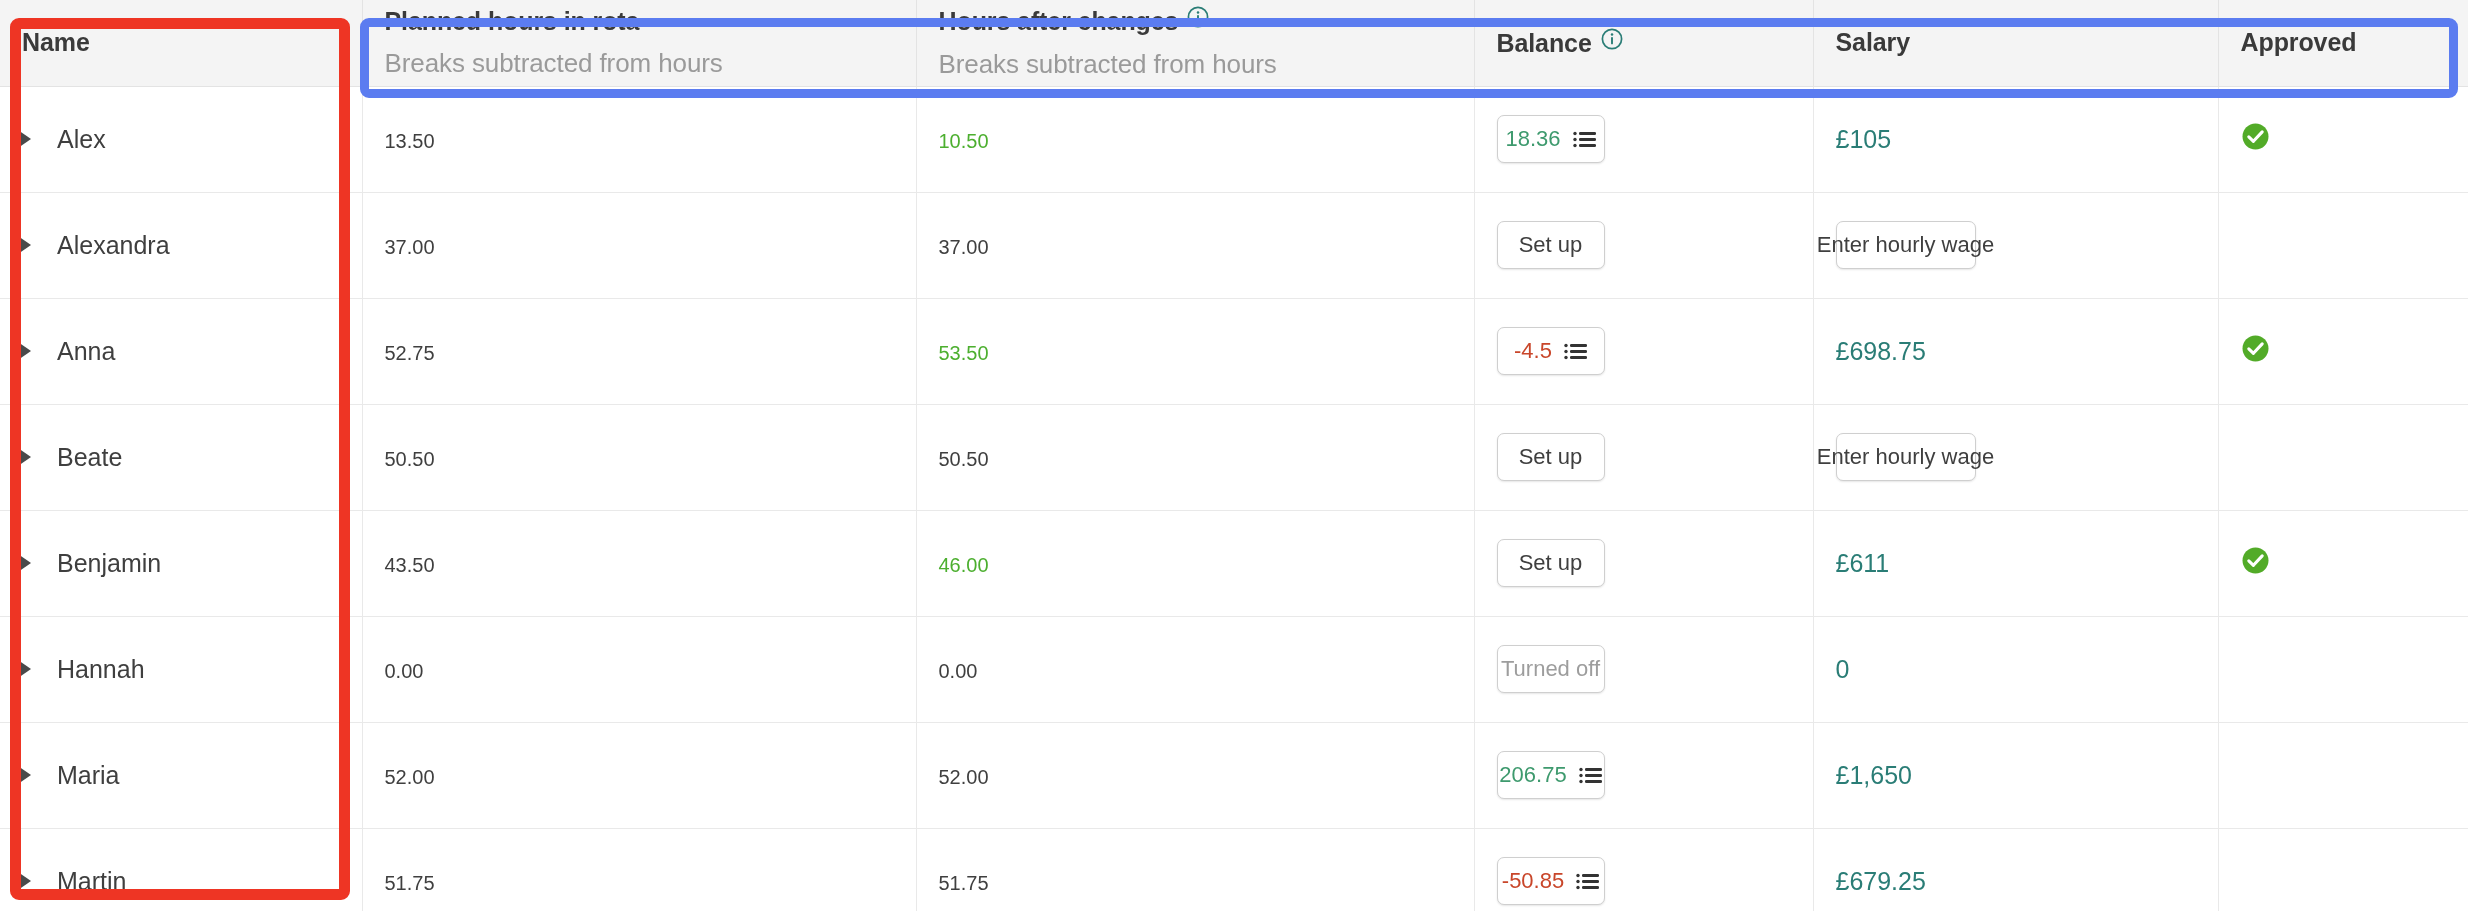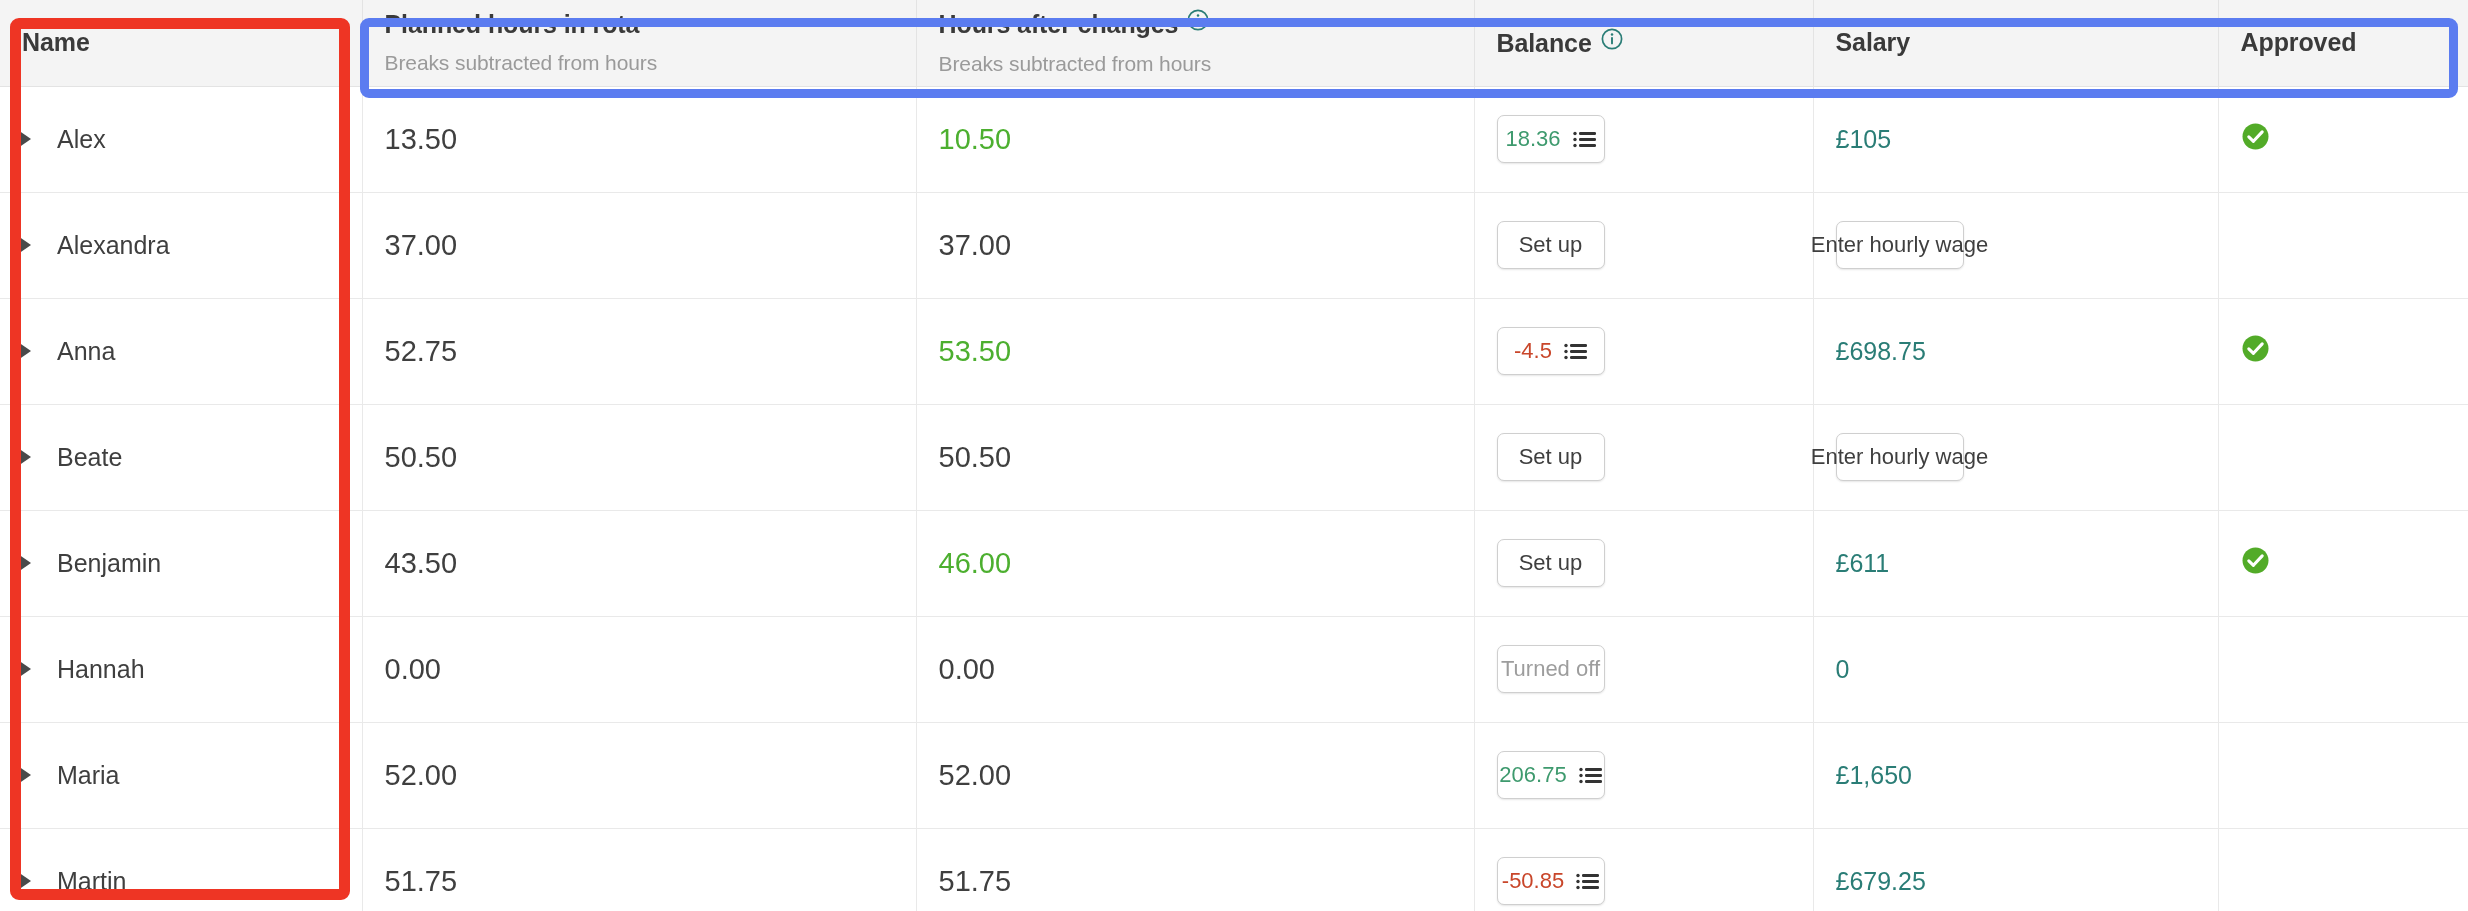--- a/index.html
+++ b/index.html
@@ -59,21 +59,21 @@
   .th-title {
     display: inline-block;
     font-weight: bold;
     font-size: 25px;
     color: #3a3a3a;
     letter-spacing: -0.1px;
   }
   .th-sub {
     display: block;
     font-weight: normal;
-    font-size: 21px;
+    font-size: 26px;
     color: #9a9a9a;
     margin-top: 12px;
     letter-spacing: -0.1px;
   }
 
   .info-icon {
     display: inline-block;
     vertical-align: 2px;
     margin-left: 9px;
     width: 22px;
@@ -99,21 +99,21 @@
   .name-wrap { display: flex; align-items: center; gap: 26px; }
   .caret {
     width: 0; height: 0;
     border-left: 13px solid #4a4a4a;
     border-top: 9px solid transparent;
     border-bottom: 9px solid transparent;
     flex: 0 0 auto;
   }
   .name-text { font-size: 25px; color: #3f3f3f; }
 
-  .num { font-size: 29px; color: #3f3f3f; }
+  .num { font-size: 20px; color: #3f3f3f; }
   .num.changed { color: #4caf2f; }
 
   
   .pill {
     display: inline-flex;
     align-items: center;
     justify-content: center;
     gap: 12px;
     min-width: 0;
     height: 48px;
@@ -124,21 +124,21 @@
     box-shadow: 0 1px 2px rgba(0,0,0,0.10);
     font-size: 22px;
     color: #3f3f3f;
     box-sizing: border-box;
     cursor: pointer;
     white-space: nowrap;
   }
   .pill.balance { width: 108px; padding: 0 12px; }
   .pill.setup   { width: 108px; }
   .pill.off     { width: 108px; color: #9d9d9d; cursor: default; }
-  .pill.wage    { width: 128px; }
+  .pill.wage    { width: 140px; }
   .pill .val.pos { color: #3e9a6e; text-align: right; }
   .pill .val.neg { color: #c9462a; }
 
   .list-icon { display: inline-block; width: 23px; height: 17px; flex: 0 0 auto; }
   .list-icon svg { display: block; }
 
   .money { font-size: 25px; color: #2a7d76; }
 
   .check-icon { display: inline-block; width: 29px; height: 29px; }
   .check-icon svg { display: block; }

